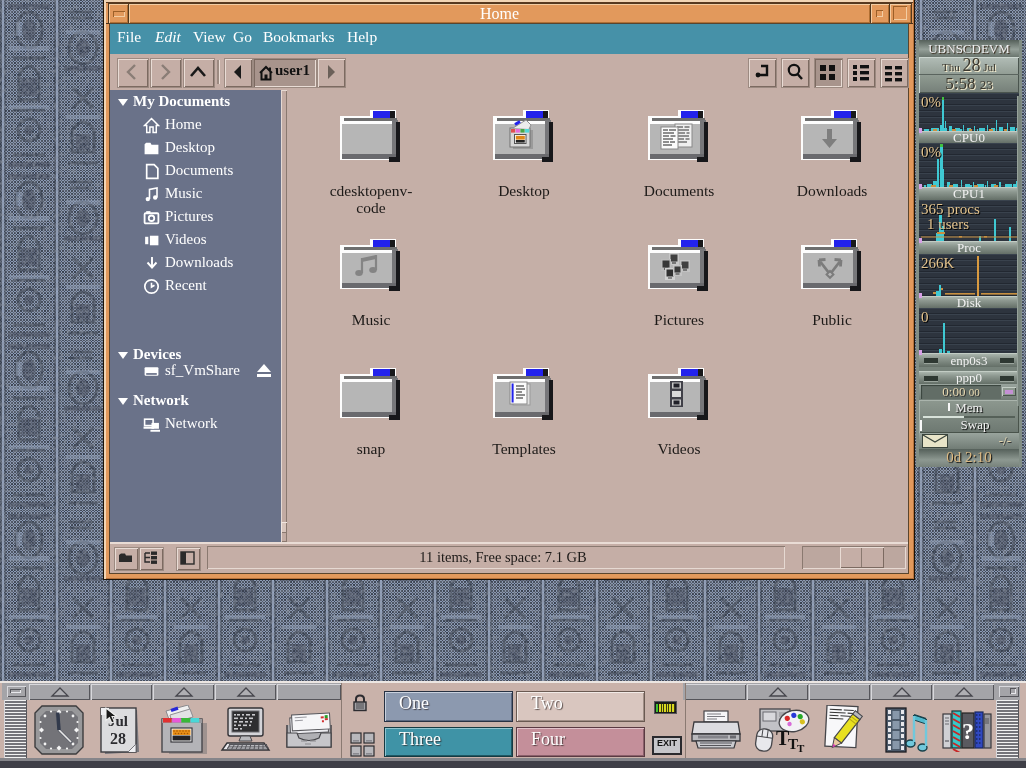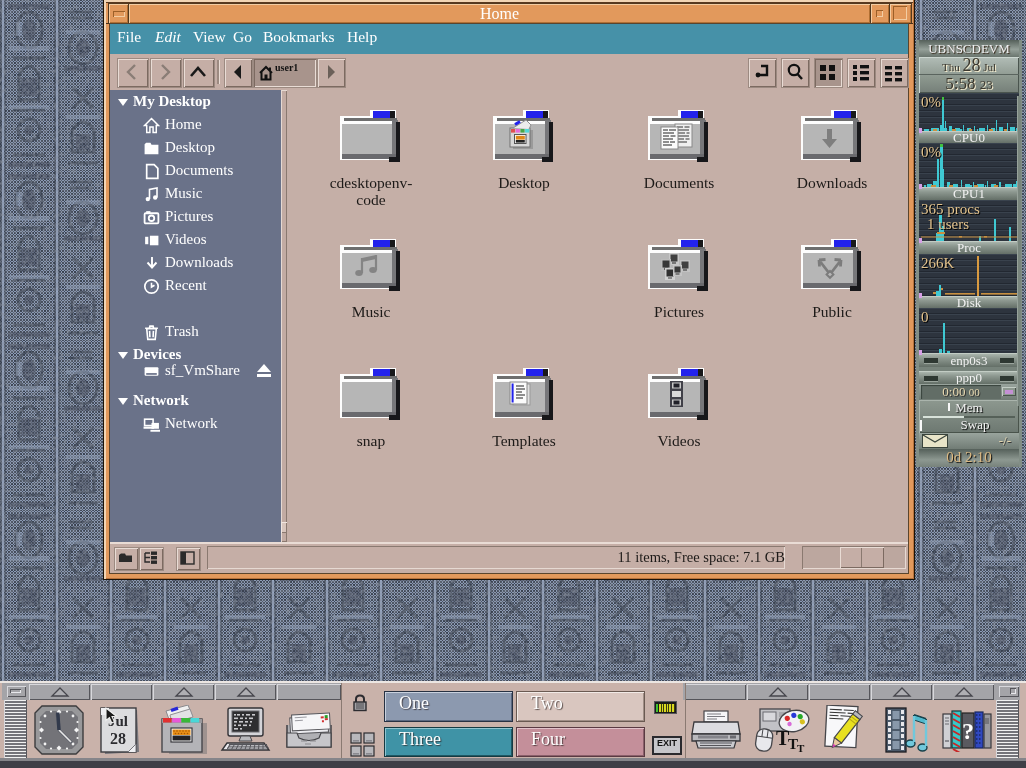--- a/index.html
+++ b/index.html
@@ -21,24 +21,24 @@
   .tbtn{position:absolute;top:4px;height:28px;background:#C5AEA6;box-shadow:inset 1px 1px 0 #e9dcd5, inset -1px -1px 0 #7c6a61;border:1px solid #9c8a81;}
   #sidebar{left:0;top:66px;width:171px;height:452px;background:#6A7289;color:#fff;font-size:15px;}
   .srow{position:absolute;left:0;height:23px;width:171px;}
   .srow .txt{position:absolute;left:55px;top:2px;white-space:nowrap;}
   .srow .itxt{position:absolute;left:23px;top:2px;white-space:nowrap;}
   .srow svg.sic{position:absolute;top:3px;}
   .shead{font-weight:bold;}
   #splitter{left:171px;top:66px;width:6px;height:452px;background:#C2ABA3;box-shadow:inset 1px 1px 0 #e6d9d2, inset -1px -1px 0 #8a7970;}
   #content{left:177px;top:66px;width:621px;height:452px;background:#C5AFA7;}
   .cell{position:absolute;width:140px;text-align:center;color:#1d1a18;font-size:15.5px;}
-  .cell .lbl{position:absolute;top:64px;width:140px;line-height:17px;}
+  .cell .lbl{position:absolute;top:72px;width:140px;line-height:17px;}
   #statusbar{left:0;top:518px;width:798px;height:31px;background:#C5AEA6;box-shadow:inset 0 2px 0 #e9dcd5;}
   .sbtn{position:absolute;top:5px;width:23px;height:22px;background:#C5AEA6;box-shadow:inset 1px 1px 0 #e9dcd5, inset -1px -1px 0 #7c6a61;border:1px solid #9c8a81;}
-  #statfield{position:absolute;left:97px;top:4px;width:578px;height:23px;box-shadow:inset 1px 1px 0 #8a7970, inset -1px -1px 0 #e6d9d2;text-align:right;text-indent:14px;font-size:14.5px;color:#1d1a18;line-height:23px;}
+  #statfield{position:absolute;left:97px;top:4px;width:578px;height:23px;box-shadow:inset 1px 1px 0 #8a7970, inset -1px -1px 0 #e6d9d2;text-align:center;text-indent:14px;font-size:14.5px;color:#1d1a18;line-height:23px;}
   
   #gk{left:916px;top:0;width:106px;height:427px;background:#828E86;margin-top:40px;}
   .gsec{position:absolute;left:3px;width:100px;overflow:hidden;}
   .chart{background:repeating-linear-gradient(180deg,#39424d 0 1px,#2d343e 1px 5px,#222831 5px 6px);}
   .glabel{background:linear-gradient(180deg,#a9b4ac 0,#8d9890 30%,#5f6a62 100%);border-top:1px solid #c2ccc4;border-bottom:1px solid #2a322c;color:#f2f2f2;text-align:center;font-size:13px;box-shadow:0 1px 0 #000;}
   .gtxt{position:absolute;color:#e2c28c;font-size:15px;text-shadow:1px 1px 0 #000;}
   .slot{position:absolute;top:4px;width:14px;height:5px;background:#2e3832;box-shadow:0 1px 0 #9aa49c;}
   .gsec svg{position:absolute;left:0;top:0;}
   
   #panel{left:0;top:681px;width:1026px;height:87px;background:#C9B2AA;}
@@ -626,21 +626,21 @@
       <div style="position:absolute;left:107px;top:6px;width:2px;height:24px;background:#9c8a81;box-shadow:1px 0 0 #e9dcd5;"></div>
         <div class="tbtn" style="left:114px;width:27px;"><svg width="25" height="26">
             <path d="M16 6 L9 13 L16 20 Z" fill="#1a1a1a"></path>
           </svg></div>
       <div class="tbtn" style="left:143px;width:62px;background:#A8948C;box-shadow:inset 1px 1px 0 #7c6a61,inset -1px -1px 0 #e9dcd5;">
         <svg width="16" height="16" style="position:absolute;left:4px;top:6px;" viewBox="0 0 16 16">
             <path d="M2 8 L8 2 L14 8 M3.5 7 L3.5 14.5 L12.5 14.5 L12.5 7" fill="none" stroke="#111" stroke-width="2"></path>
             <rect x="6.5" y="9.5" width="3" height="5" fill="#111"></rect>
             <rect x="11" y="2.5" width="2" height="3" fill="#111"></rect>
           </svg>
-        <span style="position:absolute;left:21px;top:3px;font-weight:bold;font-size:10px;color:#111;">user1</span>
+        <span style="position:absolute;left:21px;top:3px;font-weight:bold;font-size:15px;color:#111;">user1</span>
       </div>
       <div class="tbtn" style="left:207px;width:27px;"><svg width="25" height="26">
             <path d="M10 6 L17 13 L10 20 Z" fill="#6b6059"></path>
           </svg></div>
       <div class="tbtn" style="left:638px;width:27px;"><svg width="25" height="26">
             <circle cx="9" cy="16" r="2.4" fill="#111"></circle>
             <path d="M11 16 L18 16 L18 7 L12 7" fill="none" stroke="#111" stroke-width="2.4"></path>
           </svg></div>
       <div class="tbtn" style="left:671px;width:27px;"><svg width="25" height="26">
             <circle cx="12" cy="11" r="5.2" fill="none" stroke="#111" stroke-width="2.2"></circle>
@@ -667,21 +667,21 @@
             <rect x="14" y="7" width="7" height="3.4" fill="#111"></rect>
             <rect x="14" y="13" width="7" height="3.4" fill="#111"></rect>
             <rect x="14" y="19" width="7" height="3.4" fill="#111"></rect>
           </svg></div>
     </div>
     <div id="sidebar" class="abs">
       <div class="srow shead" style="top:1px;">
           <svg class="sic" style="left:8px;top:8px;" width="10" height="7">
             <path d="M0 0 L10 0 L5 7 Z" fill="#fff"></path>
           </svg>
-          <span class="itxt">My Desktop</span>
+          <span class="itxt">My Documents</span>
         </div>
       <div class="srow" style="top:24px;">
           <svg class="sic" style="left:33px;" width="17" height="17" viewBox="0 0 16 16">
             <path d="M8 1.5 L14.5 8 L12.5 8 L12.5 14.5 L9.5 14.5 L9.5 9.5 L6.5 9.5 L6.5 14.5 L3.5 14.5 L3.5 8 L1.5 8 Z" fill="none" stroke="#fff" stroke-width="1.4"></path>
           </svg>
           <span class="txt">Home</span>
         </div>
       <div class="srow" style="top:47px;">
           <svg class="sic" style="left:33px;" width="17" height="17" viewBox="0 0 16 16">
             <path d="M1.5 13.5 L1.5 4 L3 2.5 L7 2.5 L8 4.5 L14.5 4.5 L14.5 13.5 Z" fill="#fff"></path>
@@ -722,27 +722,20 @@
             <path d="M8 1.5 L8 11 M3.5 7 L8 12 L12.5 7" fill="none" stroke="#fff" stroke-width="1.9"></path>
           </svg>
           <span class="txt">Downloads</span>
         </div>
       <div class="srow" style="top:185px;font-family:Liberation Serif, serif;">
           <svg class="sic" style="left:33px;" width="17" height="17" viewBox="0 0 16 16">
             <circle cx="8" cy="8" r="6.3" fill="none" stroke="#fff" stroke-width="1.6"></circle>
             <path d="M8 4.5 L8 8.5 L10.8 6.8" fill="none" stroke="#fff" stroke-width="1.5"></path>
           </svg>
           <span class="txt">Recent</span>
-        </div>
-      <div class="srow" style="top:231px;">
-          <svg class="sic" style="left:33px;" width="17" height="17" viewBox="0 0 16 16">
-            <path d="M3.5 4.5 L4.5 14.5 L11.5 14.5 L12.5 4.5 Z" fill="none" stroke="#fff" stroke-width="1.5"></path>
-            <path d="M2 4 L14 4 M6 4 L6.5 2 L9.5 2 L10 4 M6.2 6.5 L6.5 12.5 M9.8 6.5 L9.5 12.5" fill="none" stroke="#fff" stroke-width="1.5"></path>
-          </svg>
-          <span class="txt">Trash</span>
         </div>
       <div class="srow shead" style="top:254px;">
           <svg class="sic" style="left:8px;top:8px;" width="10" height="7">
             <path d="M0 0 L10 0 L5 7 Z" fill="#fff"></path>
           </svg>
           <span class="itxt">Devices</span>
         </div>
       <div class="srow" style="top:270px;">
           <svg class="sic" style="left:33px;" width="17" height="17" viewBox="0 0 16 16">
             <rect x="1.5" y="4" width="13" height="8" rx="1" fill="#fff"></rect>

